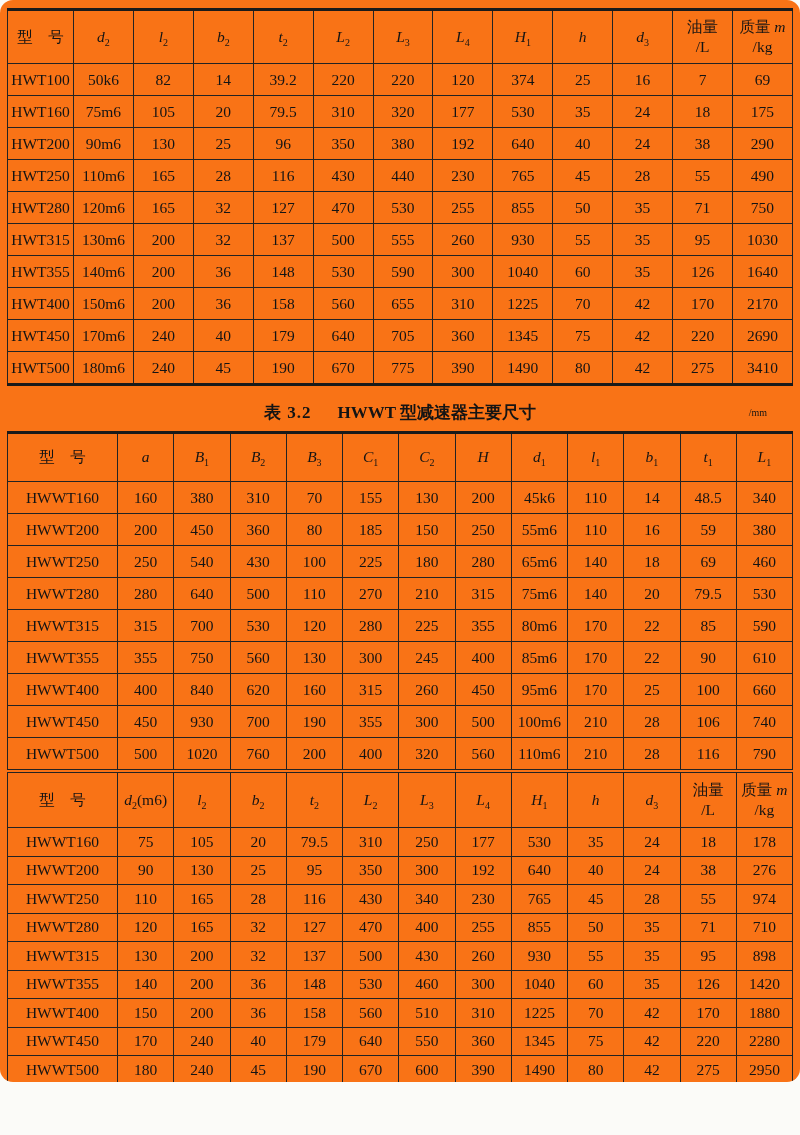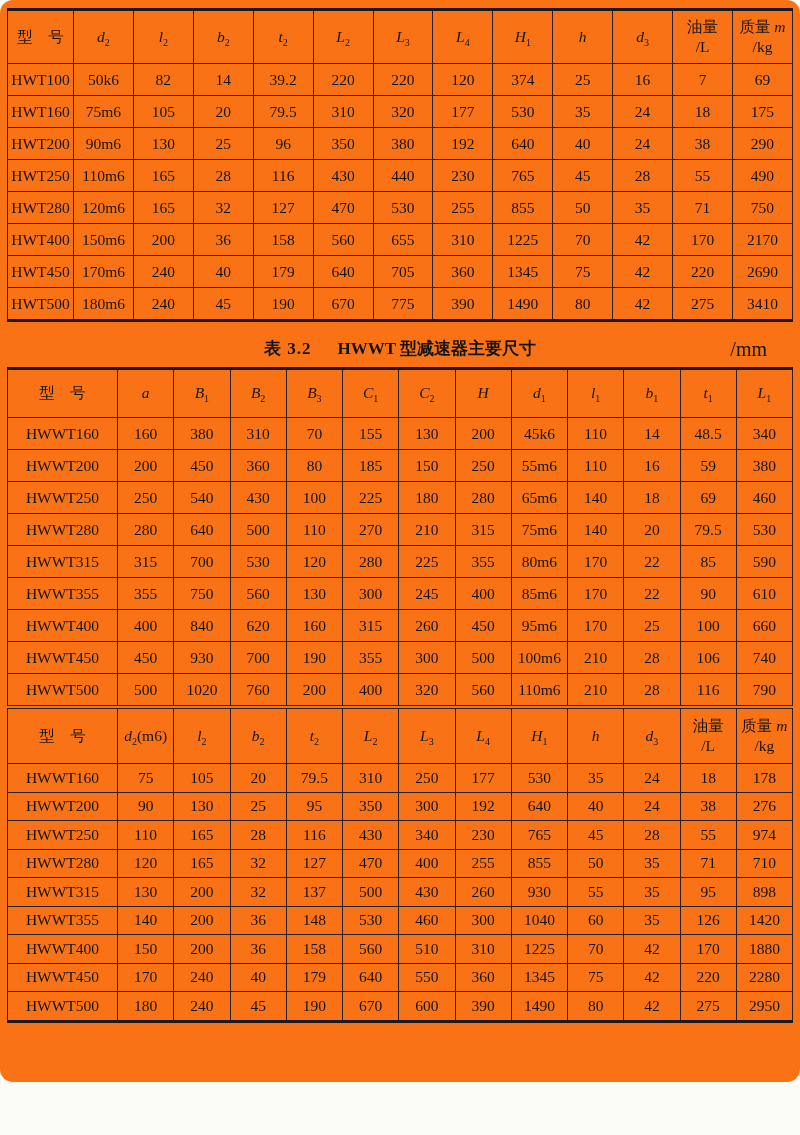--- a/index.html
+++ b/index.html
@@ -60,21 +60,21 @@
     font-weight: bold;
     height: 24px;
     line-height: 24px;
   }
   .caption .cap-label { margin-right: 26px; letter-spacing: 1px; }
   .caption .cap-unit {
     position: absolute;
     right: 26px;
     bottom: 0;
     font-weight: normal;
-    font-size: 20px;
+    font-size: 10px;
   }
 </style>
 </head>
 <body>
 
 <div class="page">
 
   <table class="dims t1">
     <colgroup>
       <col style="width:66px">
@@ -206,20 +206,50 @@
           <td>470</td>
           <td>530</td>
           <td>255</td>
           <td>855</td>
           <td>50</td>
           <td>35</td>
           <td>71</td>
           <td>750</td>
         </tr>
         <tr>
+          <td>HWT315</td>
+          <td>130m6</td>
+          <td>200</td>
+          <td>32</td>
+          <td>137</td>
+          <td>500</td>
+          <td>555</td>
+          <td>260</td>
+          <td>930</td>
+          <td>55</td>
+          <td>35</td>
+          <td>95</td>
+          <td>1030</td>
+        </tr>
+        <tr>
+          <td>HWT355</td>
+          <td>140m6</td>
+          <td>200</td>
+          <td>36</td>
+          <td>148</td>
+          <td>530</td>
+          <td>590</td>
+          <td>300</td>
+          <td>1040</td>
+          <td>60</td>
+          <td>35</td>
+          <td>126</td>
+          <td>1640</td>
+        </tr>
+        <tr>
           <td>HWT400</td>
           <td>150m6</td>
           <td>200</td>
           <td>36</td>
           <td>158</td>
           <td>560</td>
           <td>655</td>
           <td>310</td>
           <td>1225</td>
           <td>70</td>

